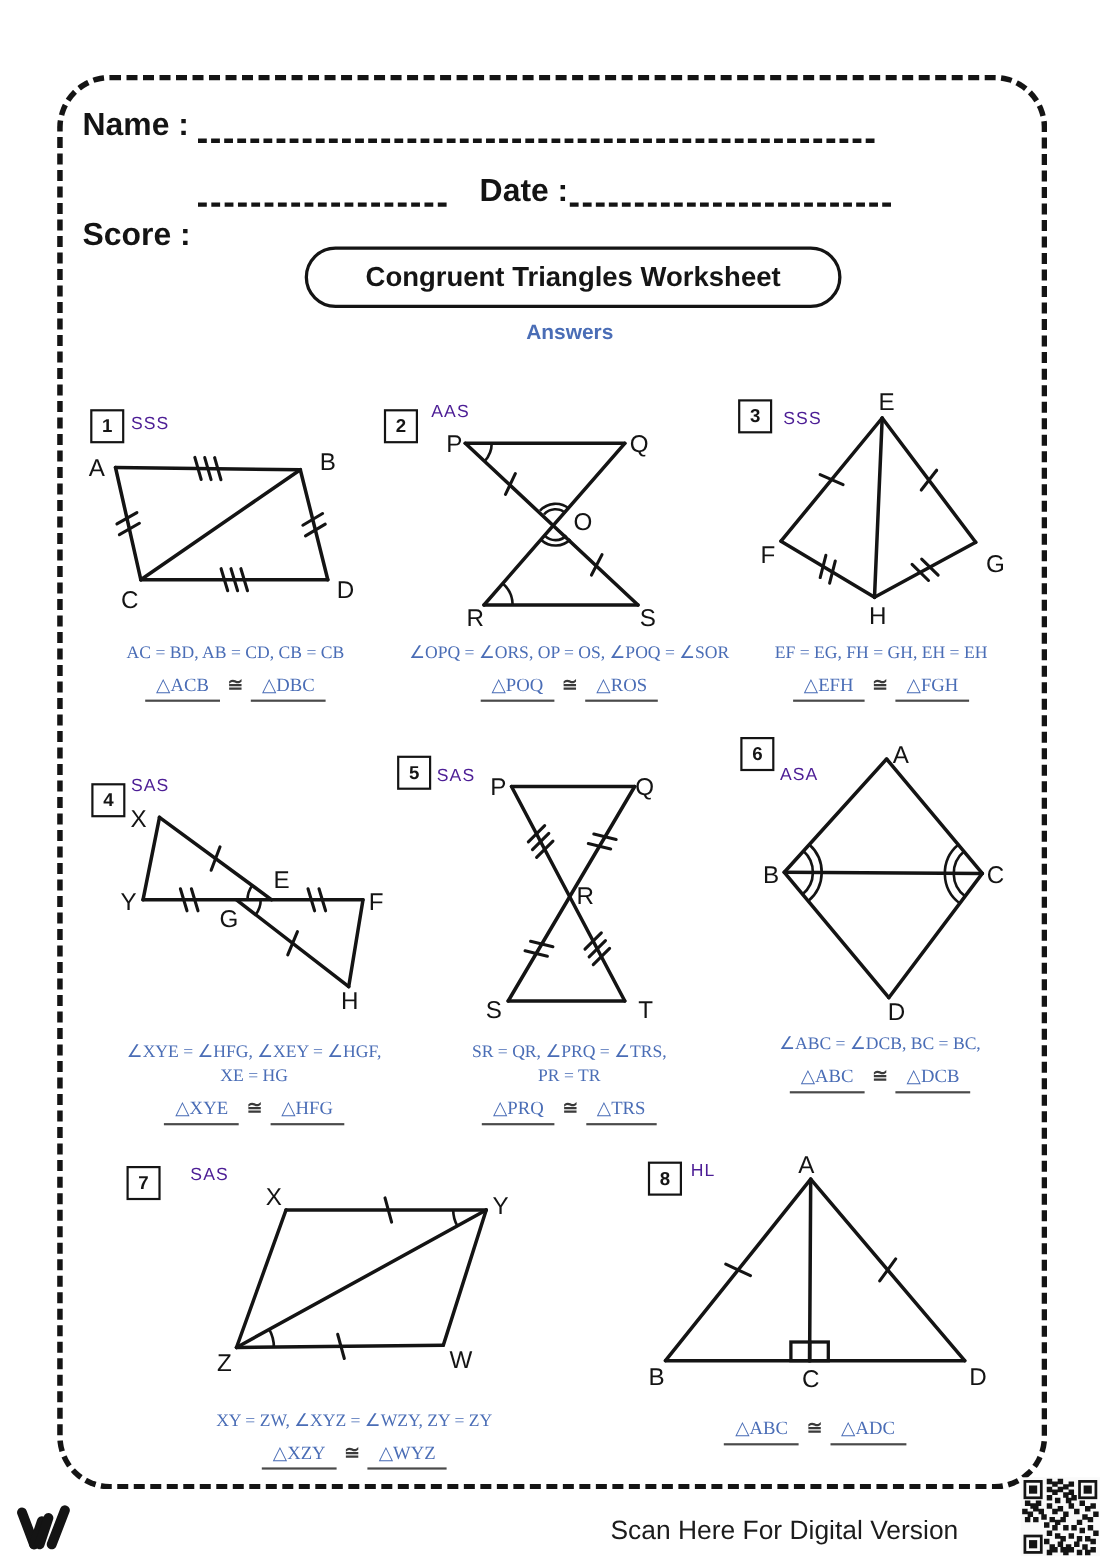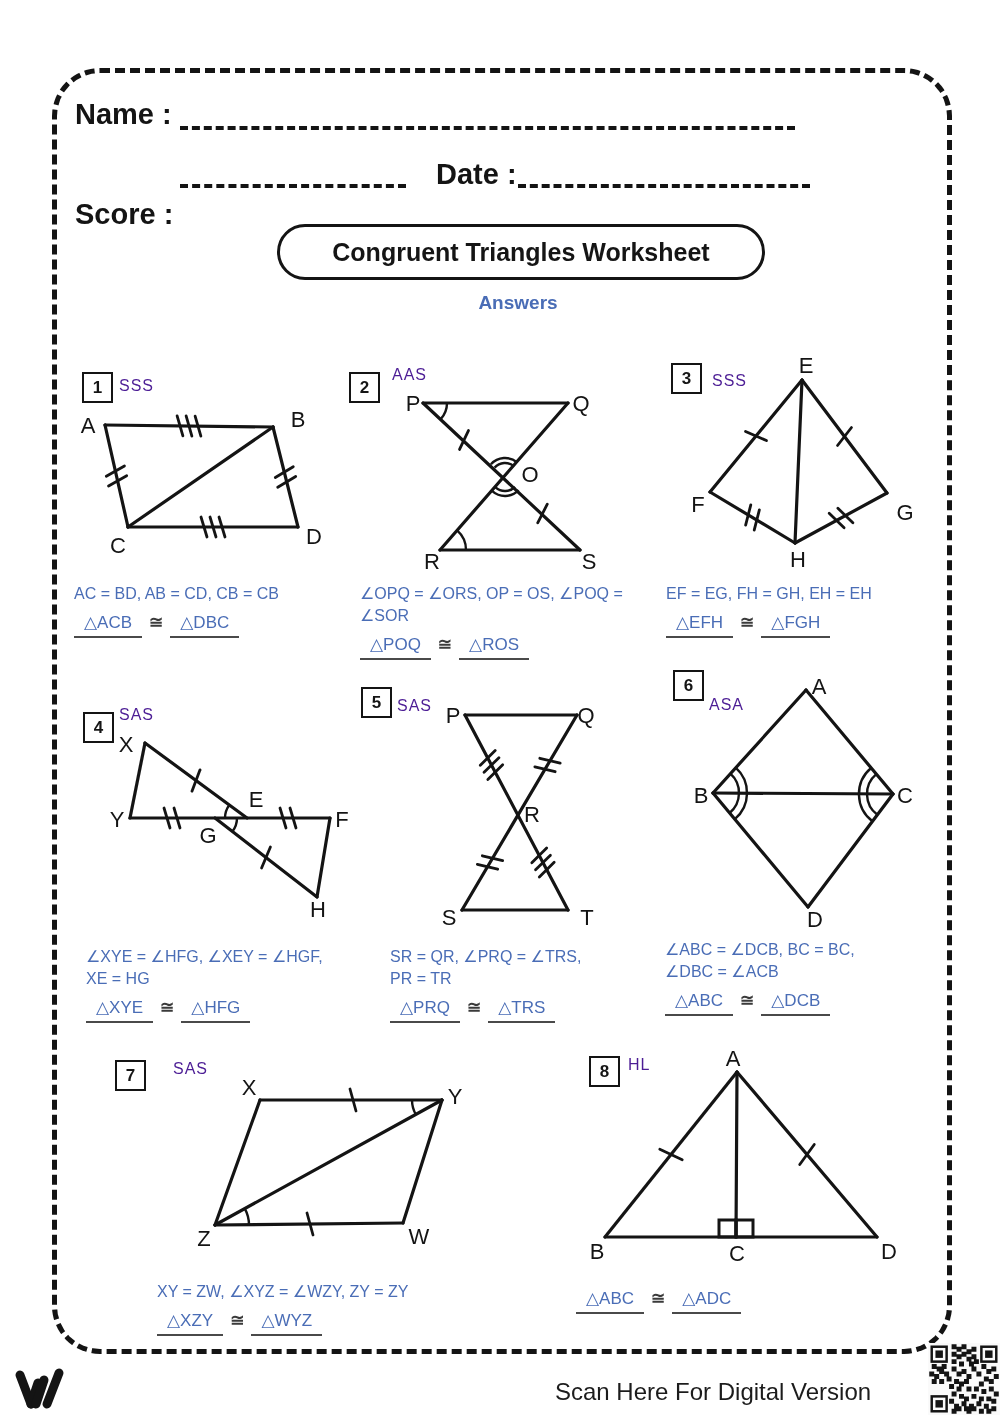--- a/index.html
+++ b/index.html
@@ -11,21 +11,21 @@
   .title-box{left:277px;top:224px;width:482px;height:50px;border:3px solid #141414;border-radius:28px;display:flex;align-items:center;justify-content:center;font-size:25px;font-weight:600;}
   .subtitle{left:277px;top:292px;width:482px;text-align:center;font-size:19px;font-weight:700;}
   .numbox{width:27px;height:27px;border:2px solid #141414;display:flex;align-items:center;justify-content:center;font-size:17px;font-weight:700;background:#fff;}
   .method{font-size:16px;font-weight:500;color:#4c1d95;letter-spacing:1px;}
   svg{position:absolute;overflow:visible;}
   svg line, svg path, svg polyline{stroke:#141414;fill:none;}
   .geo{stroke-width:3.2;stroke-linecap:round;}
   .tick{stroke-width:2.8;stroke-linecap:round;}
   .arc{stroke-width:2.4;}
   .vlb{font-family:"Liberation Sans",sans-serif;font-size:22px;fill:#141414;stroke:none;}
-  .answer{text-align:left;font-family:Liberation Sans, sans-serif;}
+  .answer{text-align:center;font-family:Liberation Serif, serif;}
   .ans-line{font-size:16px;line-height:22px;}
   .congr{margin-top:7px;font-size:17px;}
   .blank{display:inline-block;padding:0 10px 3px;border-bottom:2px solid #4a4a4a;}
   .cong-sym{display:inline-block;margin:0 7px;color:#3a3a3a;font-weight:600;}
   .logo-text{font-size:23px;font-weight:800;letter-spacing:0.3px;}
   .scan-text{font-size:24px;font-weight:500;color:#1c1c1c;}
 </style>
 </head>
 <body>
 
@@ -254,21 +254,20 @@
     <path d="M877.4,814.8 A26,26 0 0 1 876.3,774.1"></path>
     <path d="M872.5,821.2 A34,34 0 0 1 871.1,768"></path>
   </g>
   <text class="vlb" x="819" y="694" text-anchor="middle">A</text>
   <text class="vlb" x="701" y="803" text-anchor="middle">B</text>
   <text class="vlb" x="905" y="803" text-anchor="middle">C</text>
   <text class="vlb" x="815" y="927" text-anchor="middle">D</text>
 </svg>
 <div class="abs answer" style="left:665px;top:939px;width:270px;color:#4a6db6;">
   <div class="ans-line">∠ABC = ∠DCB, BC = BC,</div>
-  <div class="ans-line">∠DBC = ∠ACB</div>
   <div class="congr"><span class="blank">△ABC</span><span class="cong-sym">≅</span><span class="blank">△DCB</span></div>
 </div>
 
 <div class="abs numbox" style="left:115px;top:1060px;">7</div>
 <div class="abs method" style="left:173px;top:1060px;">SAS</div>
 <svg style="left:138px;top:1085px;" width="335" height="160" viewBox="138 1085 335 160">
   <g class="geo">
     <line x1="260" y1="1100" x2="442" y2="1100"></line>
     <line x1="260" y1="1100" x2="215" y2="1225"></line>
     <line x1="215" y1="1225" x2="403" y2="1223"></line>

